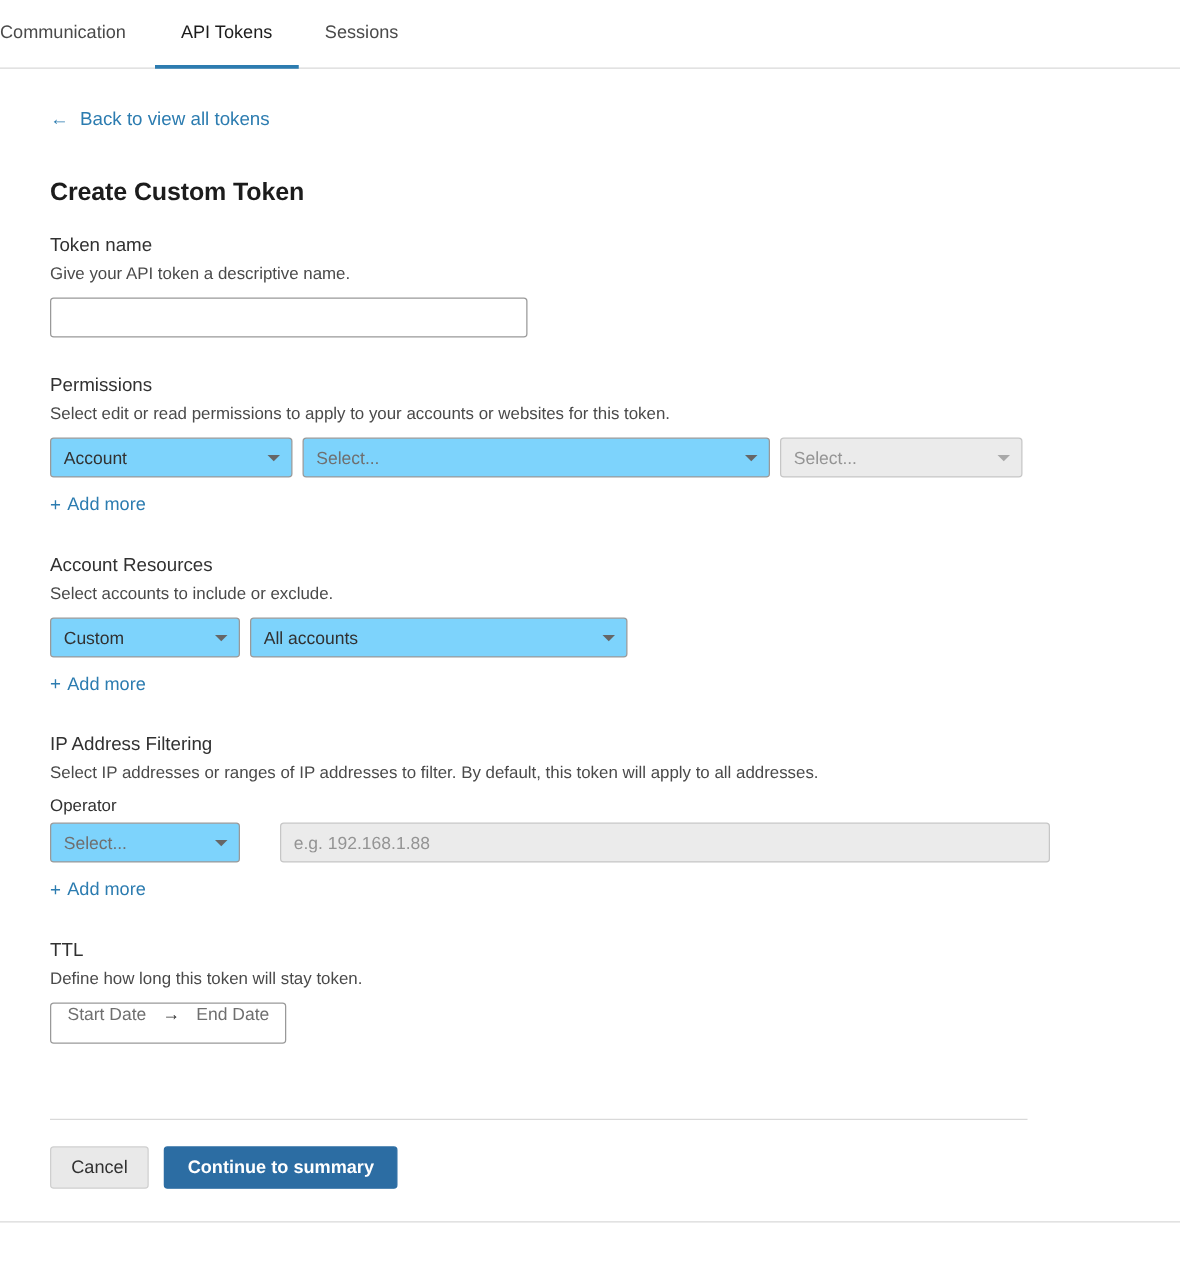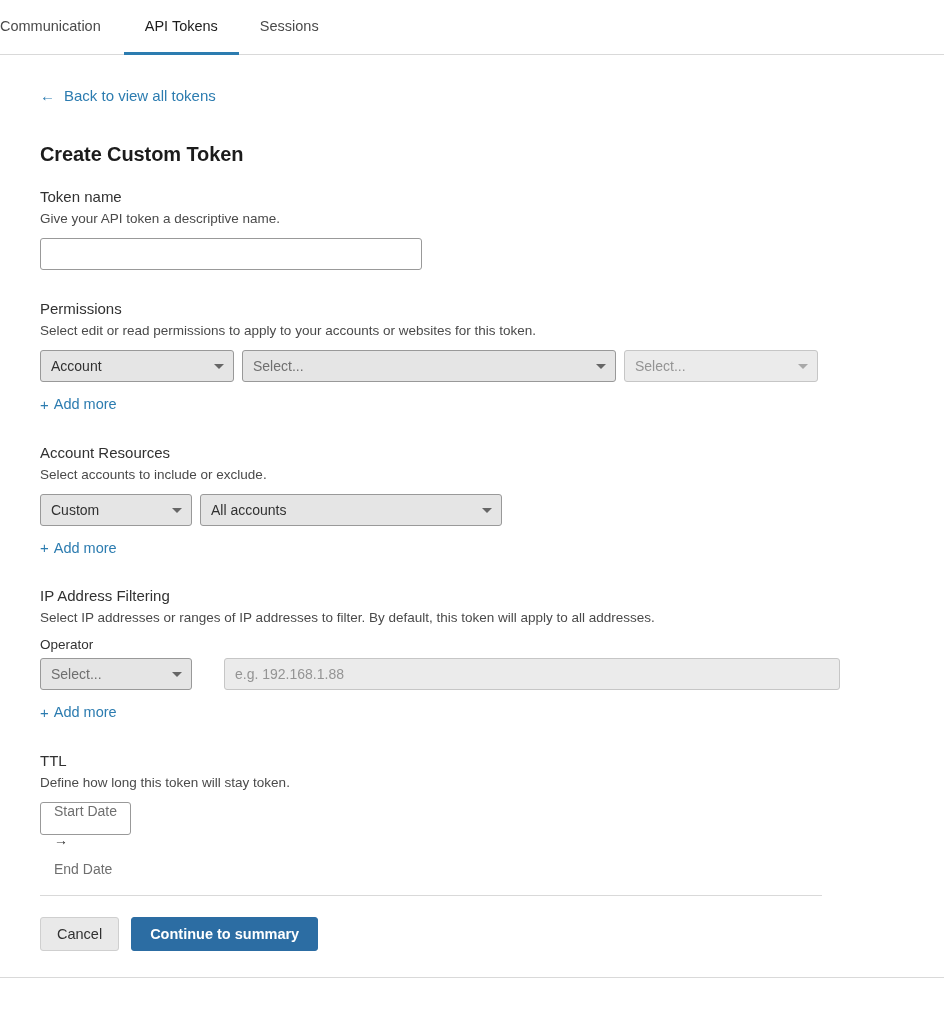--- a/index.html
+++ b/index.html
@@ -79,21 +79,21 @@
     font-size: 14px;
     padding: 0 8px;
     color: #313131;
     outline: none;
   }
   .select {
     position: relative;
     height: 32px;
     border: 1px solid #999;
     border-radius: 3px;
-    background: #e5e5e5;
+    background: #7dd3fc;
     display: flex;
     align-items: center;
     padding: 0 28px 0 10px;
     font-size: 14px;
     color: #313131;
     cursor: pointer;
     user-select: none;
   }
   .select .caret {
     position: absolute;
@@ -157,21 +157,20 @@
     align-items: flex-start;
     height: 33px;
     border: 1px solid #999;
     border-radius: 3px;
     background: #fff;
     padding: 0 13px;
     gap: 13px;
     font-size: 14px;
     color: #6f6f6f;
     cursor: pointer;
-    flex-direction: column;
   }
   .ttl-box .to-arrow { color: #313131; font-size: 14px; }
 
   .divider {
     border-top: 1px solid #d9d9d9;
     margin: 60px 0 0 0;
     width: 782px;
   }
   .actions {
     display: flex;

